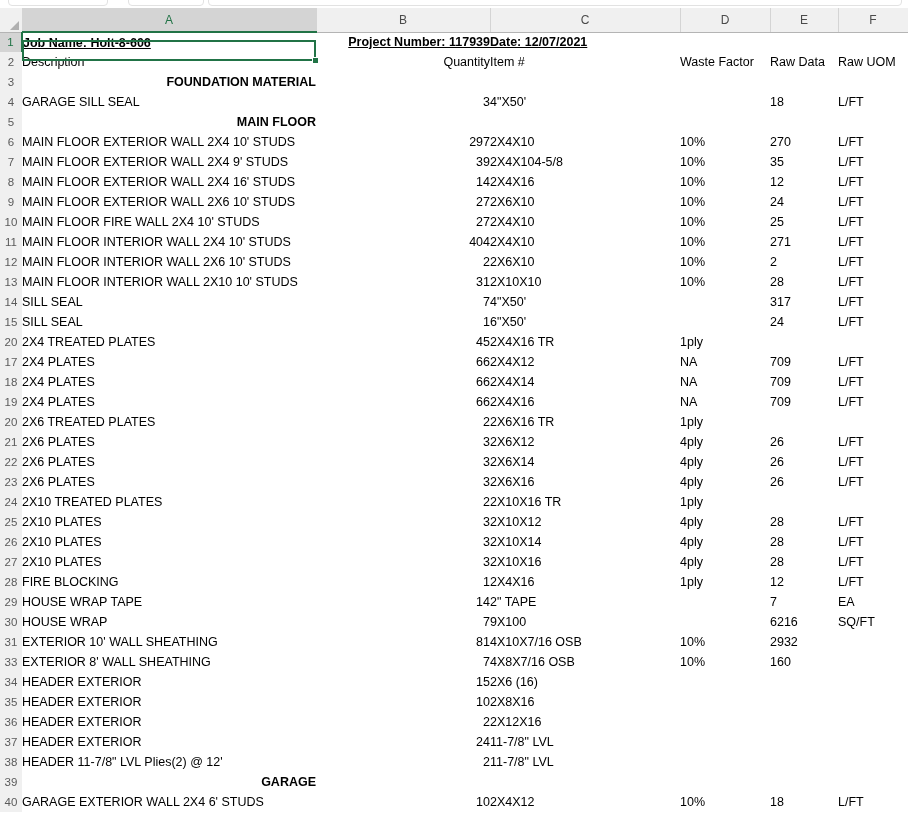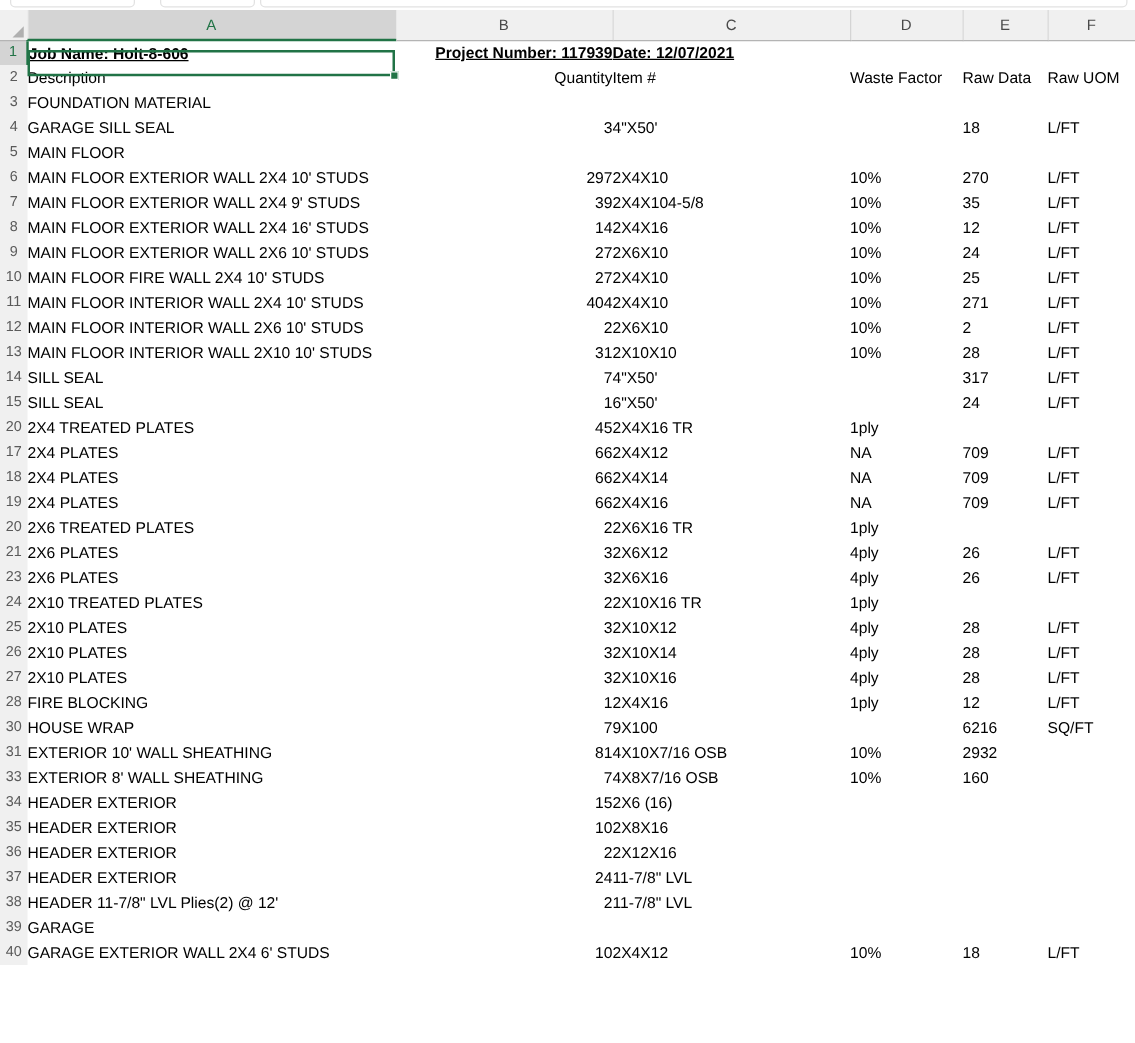--- a/index.html
+++ b/index.html
@@ -112,21 +112,21 @@
   td.cell {
     height: 20px;
     border-right: 1px solid #d4d4d4;
     border-bottom: 1px solid #d4d4d4;
     vertical-align: middle;
     padding: 0 2px 0 3px;
     background: #ffffff;
   }
   td.num { text-align: right; padding-right: 4px; }
   td.txt { text-align: left; }
-  td.bold { font-weight: normal; }
+  td.bold { font-weight: bold; text-align: right; }
   td.hdrtitle {
     font-weight: bold;
     text-decoration: underline;
   }
 
   
   col.cA { width: 294px; }
   col.cB { width: 174px; }
   col.cC { width: 190px; }
   col.cD { width: 90px; }
@@ -372,20 +372,29 @@
         <tr>
           <td class="rowhdr">21</td>
           <td class="cell txt">2X6 PLATES</td>
           <td class="cell num">3</td>
           <td class="cell txt">2X6X12</td>
           <td class="cell txt">4ply</td>
           <td class="cell txt">26</td>
           <td class="cell txt">L/FT</td>
         </tr>
         <tr>
+          <td class="rowhdr">22</td>
+          <td class="cell txt">2X6 PLATES</td>
+          <td class="cell num">3</td>
+          <td class="cell txt">2X6X14</td>
+          <td class="cell txt">4ply</td>
+          <td class="cell txt">26</td>
+          <td class="cell txt">L/FT</td>
+        </tr>
+        <tr>
           <td class="rowhdr">23</td>
           <td class="cell txt">2X6 PLATES</td>
           <td class="cell num">3</td>
           <td class="cell txt">2X6X16</td>
           <td class="cell txt">4ply</td>
           <td class="cell txt">26</td>
           <td class="cell txt">L/FT</td>
         </tr>
         <tr>
           <td class="rowhdr">24</td>
@@ -426,20 +435,29 @@
         <tr>
           <td class="rowhdr">28</td>
           <td class="cell txt">FIRE BLOCKING</td>
           <td class="cell num">1</td>
           <td class="cell txt">2X4X16</td>
           <td class="cell txt">1ply</td>
           <td class="cell txt">12</td>
           <td class="cell txt">L/FT</td>
         </tr>
         <tr>
+          <td class="rowhdr">29</td>
+          <td class="cell txt">HOUSE WRAP TAPE</td>
+          <td class="cell num">14</td>
+          <td class="cell txt">2" TAPE</td>
+          <td class="cell txt"></td>
+          <td class="cell txt">7</td>
+          <td class="cell txt">EA</td>
+        </tr>
+        <tr>
           <td class="rowhdr">30</td>
           <td class="cell txt">HOUSE WRAP</td>
           <td class="cell num">7</td>
           <td class="cell txt">9X100</td>
           <td class="cell txt"></td>
           <td class="cell txt">6216</td>
           <td class="cell txt">SQ/FT</td>
         </tr>
         <tr>
           <td class="rowhdr">31</td>

